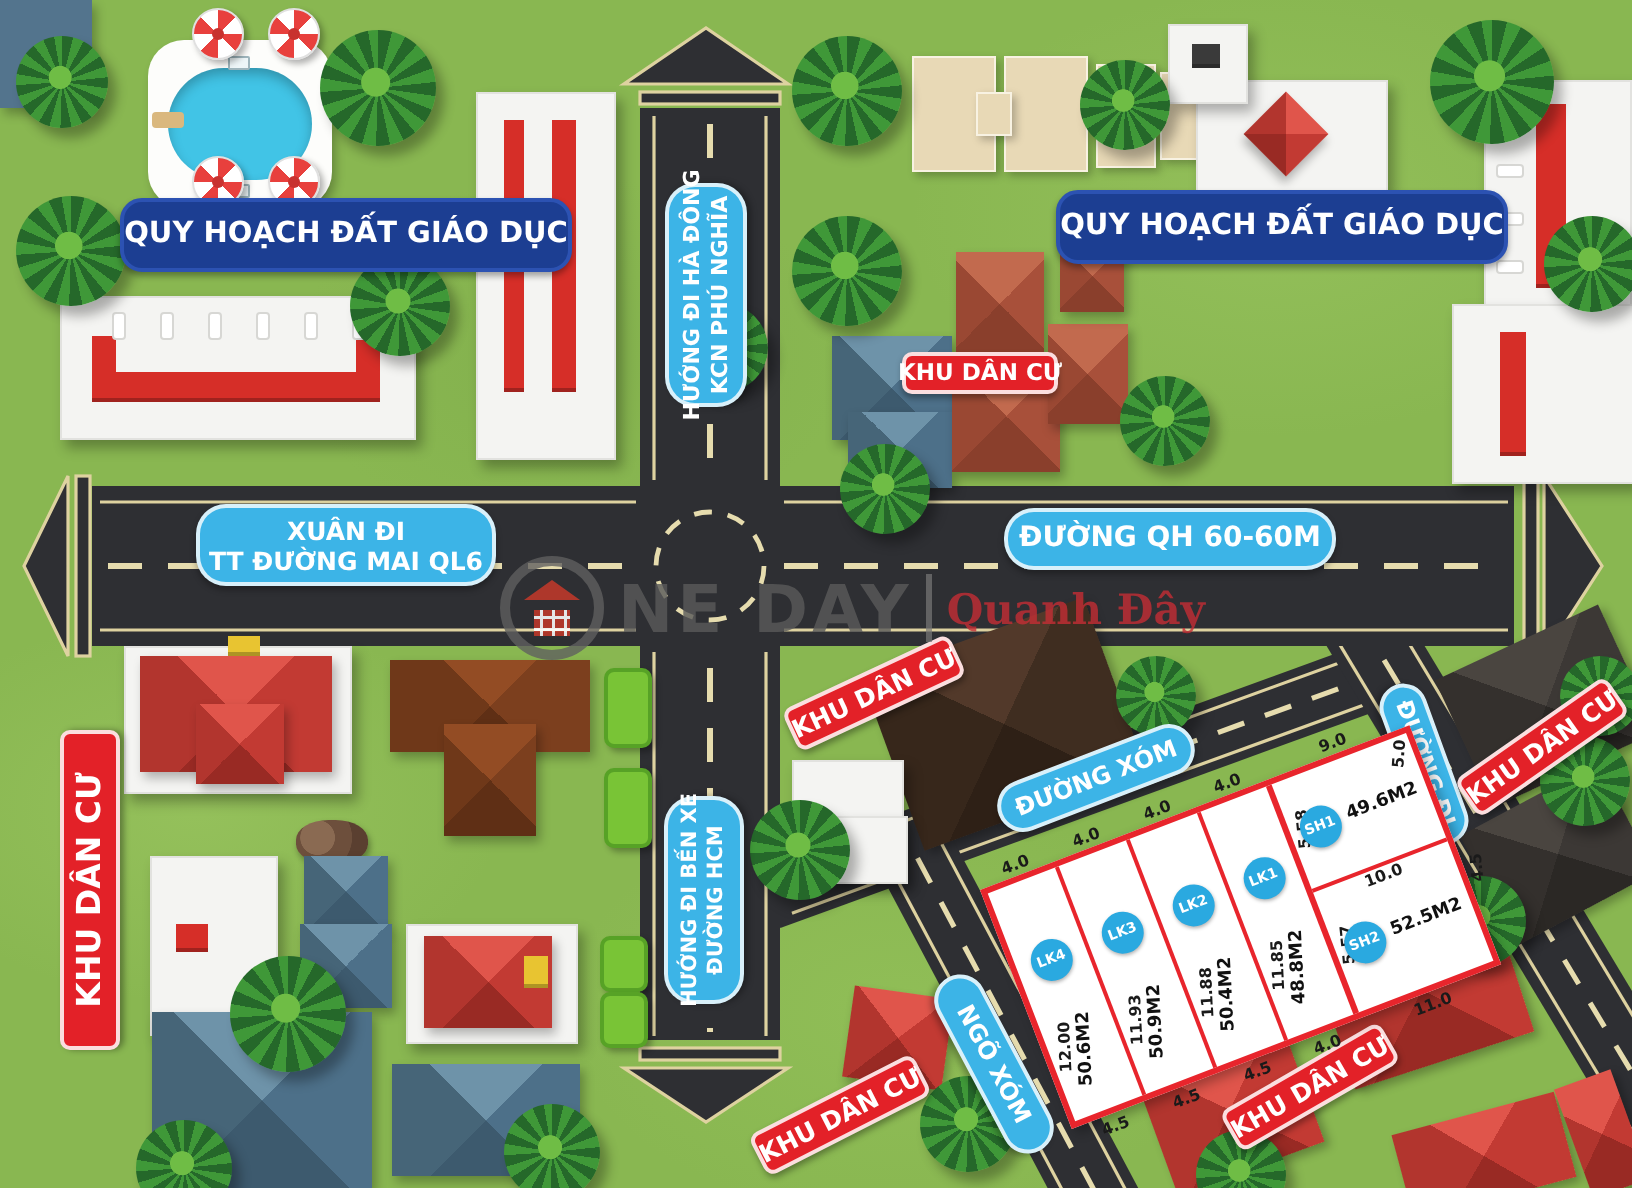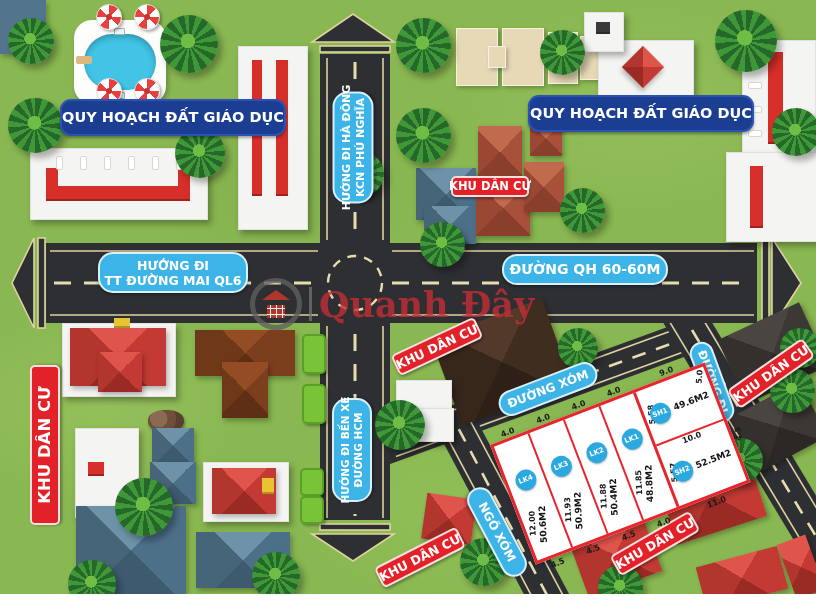--- a/index.html
+++ b/index.html
@@ -75,21 +75,21 @@
   #watermark{position:absolute;left:250px;top:278px;display:flex;align-items:center;gap:7px;opacity:.88;}
   .wm-circle{width:42px;height:42px;border:5px solid rgba(95,95,95,.9);border-radius:50%;
      position:relative;display:flex;align-items:flex-end;justify-content:center;}
   .wm-roof{position:absolute;top:7px;left:7px;width:0;height:0;
      border-left:14px solid transparent;border-right:14px solid transparent;border-bottom:10px solid #c0392b;}
   .wm-body{width:18px;height:13px;margin-bottom:7px;background:#c0392b;
      background-image:linear-gradient(#fff 1.5px,transparent 1.5px),linear-gradient(90deg,#fff 1.5px,transparent 1.5px);
      background-size:6px 6px;background-position:3px 3px;}
   .wm-text1{font-size:33px;font-weight:800;color:rgba(90,90,90,.92);letter-spacing:2px;}
   .wm-sep{width:3px;height:34px;background:rgba(120,120,120,.8);}
-  .wm-text2{font-size:35px;font-weight:bold;color:rgba(197,46,52,.9);font-family:"DejaVu Serif","Liberation Serif",serif;}
+  .wm-text2{font-size:21px;font-weight:bold;color:rgba(197,46,52,.9);font-family:"DejaVu Serif","Liberation Serif",serif;}
   
   .pool-deck{position:absolute;left:74px;top:20px;width:92px;height:84px;background:#fdfdfb;
      border-radius:18px;box-shadow:2px 3px 5px rgba(0,0,0,.25);}
   .pool-water{position:absolute;left:10px;top:14px;width:72px;height:56px;background:#41c4e6;
      border-radius:28px;box-shadow:inset 0 3px 6px rgba(0,0,0,.25);}
   .pool-board{position:absolute;left:2px;top:36px;width:16px;height:8px;background:#dab87e;border-radius:2px;}
   .pool-ladder{position:absolute;width:9px;height:5px;background:#eef6f8;border:1px solid #9fb6bd;border-radius:1px;}
 </style>
 </head>
 <body>
@@ -257,21 +257,21 @@
   </div>
   <div class="lbl lbl-navy" style="left:528px;top:95px;width:226px;height:37px;">
     <span>QUY HOẠCH ĐẤT GIÁO DỤC</span>
   </div>
 
   <div class="lbl lbl-sky" style="left:297px;top:127px;width:112px;height:41px;font-size:11px;transform:rotate(-90deg);">
     <span>HƯỚNG ĐI HÀ ĐÔNG</span>
     <span>KCN PHÚ NGHĨA</span>
   </div>
   <div class="lbl lbl-sky" style="left:98px;top:252px;width:150px;height:41px;font-size:12.5px;">
-    <span>HƯỚNG ĐI</span>
+    <span>XUÂN ĐI</span>
     <span>TT ĐƯỜNG MAI QL6</span>
   </div>
   <div class="lbl lbl-sky" style="left:502px;top:254px;width:166px;height:31px;font-size:14px;">
     <span>ĐƯỜNG QH 60-60M</span>
   </div>
   <div class="lbl lbl-sky" style="left:300px;top:430px;width:104px;height:40px;font-size:10.5px;transform:rotate(-90deg);">
     <span>HƯỚNG ĐI BẾN XE</span>
     <span>ĐƯỜNG HCM</span>
   </div>
   <div class="lbl lbl-sky" style="left:496px;top:376px;width:104px;height:26px;font-size:12px;transform:rotate(-21deg);">
@@ -353,17 +353,18 @@
         <span class="dim dim-bottom">11.0</span>
       </div>
     </div>
   </div>
 
   <div id="watermark">
     <span class="wm-circle">
       <span class="wm-roof"></span>
         <span class="wm-body"></span>
     </span>
+    <span class="wm-text1">NE DAY</span>
     <span class="wm-sep"></span>
     <span class="wm-text2">Quanh Đây</span>
   </div>
 
 </div>
 
 </body></html>

